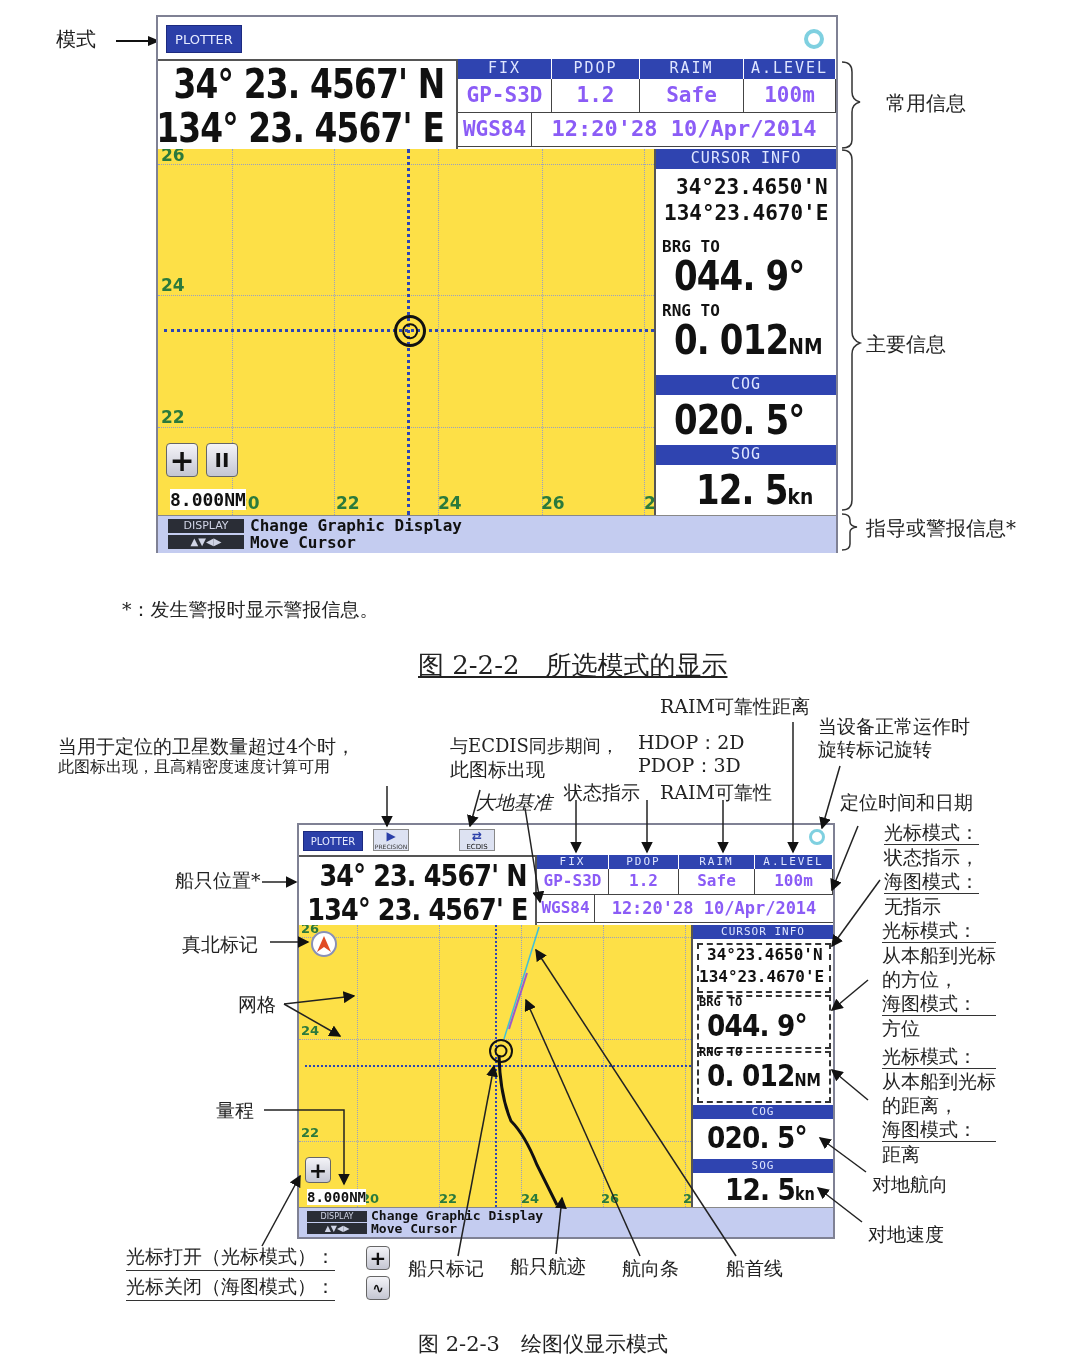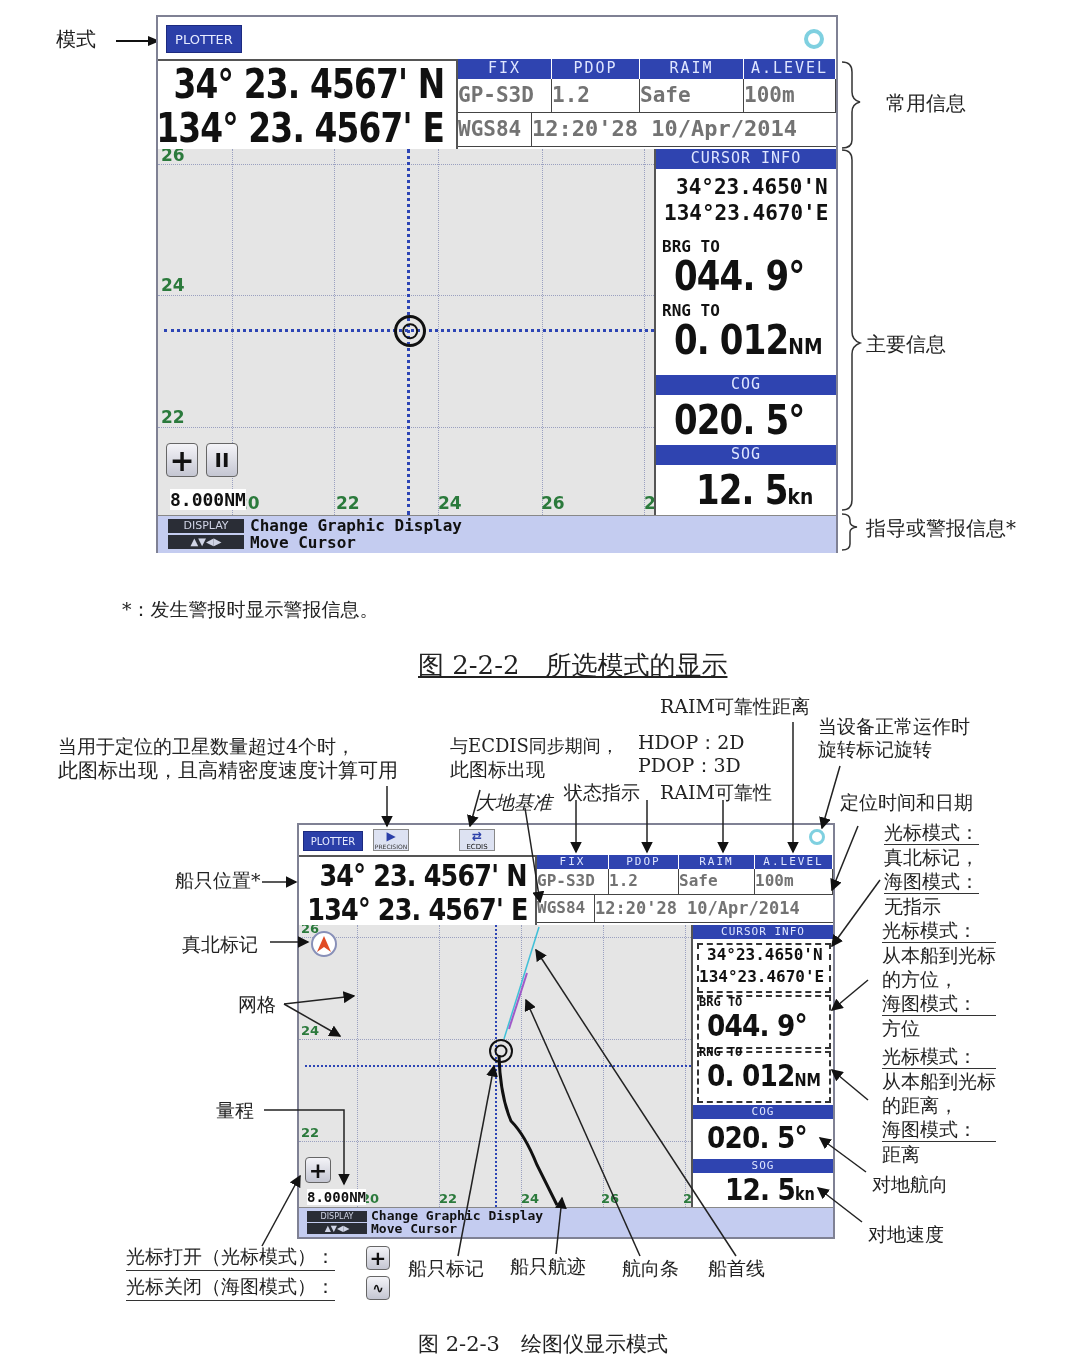--- a/index.html
+++ b/index.html
@@ -9,23 +9,23 @@
 
   
   .screen { position: absolute; background: #fff; border: 2px solid #7f8194; }
   .mode-badge { position: absolute; background: #2b3fa8; color: #e7ecff; font-family: "DejaVu Sans", sans-serif;
                 font-size: 13px; display: flex; align-items: center; justify-content: center; border: 1px solid #1c2a80; }
   .pos-box { position: absolute; border-top: 2px solid #555; border-bottom: 2px solid #f97316; background: #fff; }
   .pos-line { position: absolute; right: 12px; font-family: "DejaVu Sans", sans-serif; font-weight: bold;
               color: #111; letter-spacing: -1px; white-space: nowrap; transform: scaleX(0.82); transform-origin: right center; }
   .hdr-cell { position: absolute; background: #2f44b0; color: #dfe6ff; text-align: center;
               font-family: "DejaVu Sans Mono", monospace; letter-spacing: 2px; border-right: 1px solid #fff; }
-  .val-cell { position: absolute; background: #fff; text-align: left; font-family: "DejaVu Sans Mono", monospace;
-              font-weight: bold; color: #737373; border-right: 1px solid #444; border-bottom: 1px solid #444; }
-  .grid-area { position: absolute; background: #e5e5e5; overflow: hidden; }
+  .val-cell { position: absolute; background: #fff; text-align: center; font-family: "DejaVu Sans Mono", monospace;
+              font-weight: bold; color: #8b5cf6; border-right: 1px solid #444; border-bottom: 1px solid #444; }
+  .grid-area { position: absolute; background: #fde047; overflow: hidden; }
   .vgrid { position: absolute; top: 0; bottom: 0; border-left: 1px dotted #9aa0c0; }
   .hgrid { position: absolute; left: 0; right: 0; border-top: 1px dotted #9aa0c0; }
   .cur-v { position: absolute; border-left: 3px dotted #2d45b5; }
   .cur-h { position: absolute; border-top: 3px dotted #2d45b5; }
   .gl { position: absolute; color: #2b7a3c; font-family: "DejaVu Sans", sans-serif; font-weight: bold; }
   .ship { position: absolute; border: 3px solid #111; border-radius: 50%; }
   .ship::after { content: ""; position: absolute; left: 50%; top: 50%; width: 45%; height: 45%; border: 2px solid #111;
                  border-radius: 50%; transform: translate(-50%, -50%); }
   .btn { position: absolute; background: linear-gradient(#f4f4f8, #c4c6d2); border: 1px solid #666; border-radius: 4px;
          display: flex; align-items: center; justify-content: center; color: #111; font-weight: bold;
@@ -141,21 +141,21 @@
   <div class="ann" style="left:866px;top:331px;font-size:20px;">主要信息</div>
   <div class="ann" style="left:866px;top:515px;font-size:20px;">指导或警报信息*</div>
 
   <div class="ann" style="left:122px;top:597px;font-size:19px;">*：发生警报时显示警报信息。</div>
   <div class="ann" style="left:418px;top:648px;font-size:26px;text-decoration:underline;">图 2-2-2　所选模式的显示</div>
 </div>
 
 <div>
 
   <div class="ann" style="left:58px;top:734px;font-size:19px;">当用于定位的卫星数量超过4个时，</div>
-  <div class="ann" style="left:58px;top:757px;font-size:20px;">此图标出现，且高精密度速度计算可用</div>
+  <div class="ann" style="left:58px;top:757px;font-size:16px;">此图标出现，且高精密度速度计算可用</div>
   <div class="ann" style="left:450px;top:734px;font-size:18px;text-align:center;">与ECDIS同步期间，</div>
   <div class="ann" style="left:450px;top:757px;font-size:19px;">此图标出现</div>
   <div class="ann" style="left:638px;top:730px;font-size:19px;">HDOP：2D</div>
   <div class="ann" style="left:638px;top:753px;font-size:19px;">PDOP：3D</div>
   <div class="ann" style="left:660px;top:694px;font-size:19px;">RAIM可靠性距离</div>
   <div class="ann" style="left:818px;top:714px;font-size:19px;">当设备正常运作时</div>
   <div class="ann" style="left:818px;top:737px;font-size:19px;">旋转标记旋转</div>
   <div class="ann" style="left:476px;top:790px;font-size:19px;font-style:italic;">大地基准</div>
   <div class="ann" style="left:564px;top:780px;font-size:19px;">状态指示</div>
   <div class="ann" style="left:660px;top:780px;font-size:19px;">RAIM可靠性</div>
@@ -250,21 +250,21 @@
     <div class="footer" style="left:0;top:382px;width:534px;height:30px;">
       <div class="key" style="left:8px;top:3px;width:60px;height:11px;font-size:8px;line-height:11px;">DISPLAY</div>
       <div class="guide" style="left:72px;top:0;font-size:13px;">Change Graphic Display</div>
       <div class="key" style="left:8px;top:15px;width:60px;height:11px;font-size:8px;line-height:11px;">▲▼◀▶</div>
       <div class="guide" style="left:72px;top:13px;font-size:13px;">Move Cursor</div>
     </div>
   </div>
 
   <div class="abs" style="left:884px;top:820px;font-size:19px;line-height:24px;">
     <div class="ann u" style="position:static;">光标模式：</div>
-    <div class="ann" style="position:static;">真北标记，</div>
+    <div class="ann" style="position:static;">状态指示，</div>
     <div class="ann u" style="position:static;">海图模式：</div>
     <div class="ann" style="position:static;">无指示</div>
   </div>
   <div class="abs" style="left:882px;top:918px;font-size:19px;line-height:24px;">
     <div class="ann u" style="position:static;">光标模式：</div>
     <div class="ann" style="position:static;">从本船到光标</div>
     <div class="ann" style="position:static;">的方位，</div>
     <div class="ann u" style="position:static;">海图模式：</div>
     <div class="ann" style="position:static;">方位</div>
   </div>
@@ -278,21 +278,21 @@
   <div class="ann" style="left:872px;top:1172px;font-size:19px;">对地航向</div>
   <div class="ann" style="left:868px;top:1222px;font-size:19px;">对地速度</div>
 
   <div class="ann u" style="left:126px;top:1244px;font-size:19px;">光标打开（光标模式）：</div>
   <div class="btn" style="left:366px;top:1246px;width:24px;height:24px;font-size:20px;">+</div>
   <div class="ann u" style="left:126px;top:1274px;font-size:19px;">光标关闭（海图模式）：</div>
   <div class="btn" style="left:366px;top:1276px;width:24px;height:24px;font-size:14px;">∿</div>
   <div class="ann" style="left:408px;top:1256px;font-size:19px;">船只标记</div>
   <div class="ann" style="left:510px;top:1254px;font-size:19px;">船只航迹</div>
   <div class="ann" style="left:622px;top:1256px;font-size:19px;">航向条</div>
-  <div class="ann" style="left:708px;top:1256px;font-size:19px;">船首线</div>
+  <div class="ann" style="left:726px;top:1256px;font-size:19px;">船首线</div>
 
   <svg class="overlay" width="1072" height="1356">
     <defs>
       <marker id="ah" markerWidth="8" markerHeight="8" refX="7" refY="4" orient="auto">
         <polygon points="0,0 8,4 0,8" fill="#111"></polygon>
       </marker>
     </defs>
     <g stroke="#222" stroke-width="1.5" fill="none" marker-end="url(#ah)">
       <line x1="387" y1="786" x2="387" y2="826"></line>
       <line x1="480" y1="790" x2="470" y2="826"></line>

